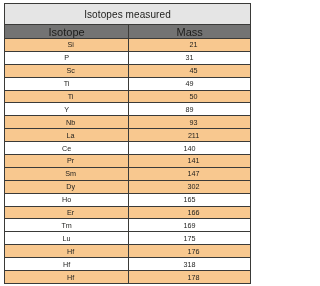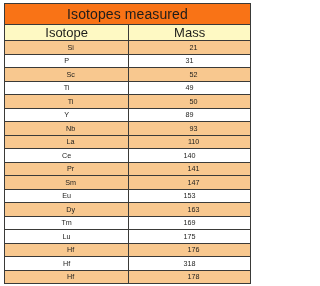--- a/index.html
+++ b/index.html
@@ -33,28 +33,28 @@
   .iso-table th {
     border: 1px solid #3a3a38;
     padding: 0;
     text-align: center;
     vertical-align: middle;
     font-weight: normal;
     color: #1d1d1b;
   }
   .title-cell {
     height: 20px;
-    font-size: 14px;
+    font-size: 10px;
     letter-spacing: 0.1px;
-    background: #f97316;
+    background: #e5e5e5;
   }
   .head-cell {
     height: 13px;
-    font-size: 13px;
-    background: #fef9c3;
+    font-size: 11px;
+    background: #737373;
   }
   .data-cell {
     height: 9.2px;
     font-size: 7.2px;
     line-height: 9px;
   }
   tr.row-alt .data-cell {
     background: #f8c88f;
     padding-left: 8px;
   }
@@ -86,61 +86,65 @@
         <tr class="row-alt">
           <td class="data-cell">Si</td>
           <td class="data-cell">21</td>
         </tr>
         <tr class="row-plain">
           <td class="data-cell">P</td>
           <td class="data-cell">31</td>
         </tr>
         <tr class="row-alt">
           <td class="data-cell">Sc</td>
-          <td class="data-cell">52</td>
+          <td class="data-cell">45</td>
         </tr>
         <tr class="row-plain">
           <td class="data-cell">Ti</td>
           <td class="data-cell">49</td>
         </tr>
         <tr class="row-alt">
           <td class="data-cell">Ti</td>
           <td class="data-cell">50</td>
         </tr>
         <tr class="row-plain">
           <td class="data-cell">Y</td>
           <td class="data-cell">89</td>
         </tr>
         <tr class="row-alt">
           <td class="data-cell">Nb</td>
           <td class="data-cell">93</td>
         </tr>
         <tr class="row-alt">
           <td class="data-cell">La</td>
-          <td class="data-cell">110</td>
+          <td class="data-cell">211</td>
         </tr>
         <tr class="row-plain">
           <td class="data-cell">Ce</td>
           <td class="data-cell">140</td>
         </tr>
         <tr class="row-alt">
           <td class="data-cell">Pr</td>
           <td class="data-cell">141</td>
         </tr>
         <tr class="row-alt">
           <td class="data-cell">Sm</td>
           <td class="data-cell">147</td>
         </tr>
+        <tr class="row-alt">
+          <td class="data-cell">Dy</td>
+          <td class="data-cell">302</td>
+        </tr>
         <tr class="row-plain">
-          <td class="data-cell">Eu</td>
-          <td class="data-cell">153</td>
+          <td class="data-cell">Ho</td>
+          <td class="data-cell">165</td>
         </tr>
         <tr class="row-alt">
-          <td class="data-cell">Dy</td>
-          <td class="data-cell">163</td>
+          <td class="data-cell">Er</td>
+          <td class="data-cell">166</td>
         </tr>
         <tr class="row-plain">
           <td class="data-cell">Tm</td>
           <td class="data-cell">169</td>
         </tr>
         <tr class="row-plain">
           <td class="data-cell">Lu</td>
           <td class="data-cell">175</td>
         </tr>
         <tr class="row-alt">

